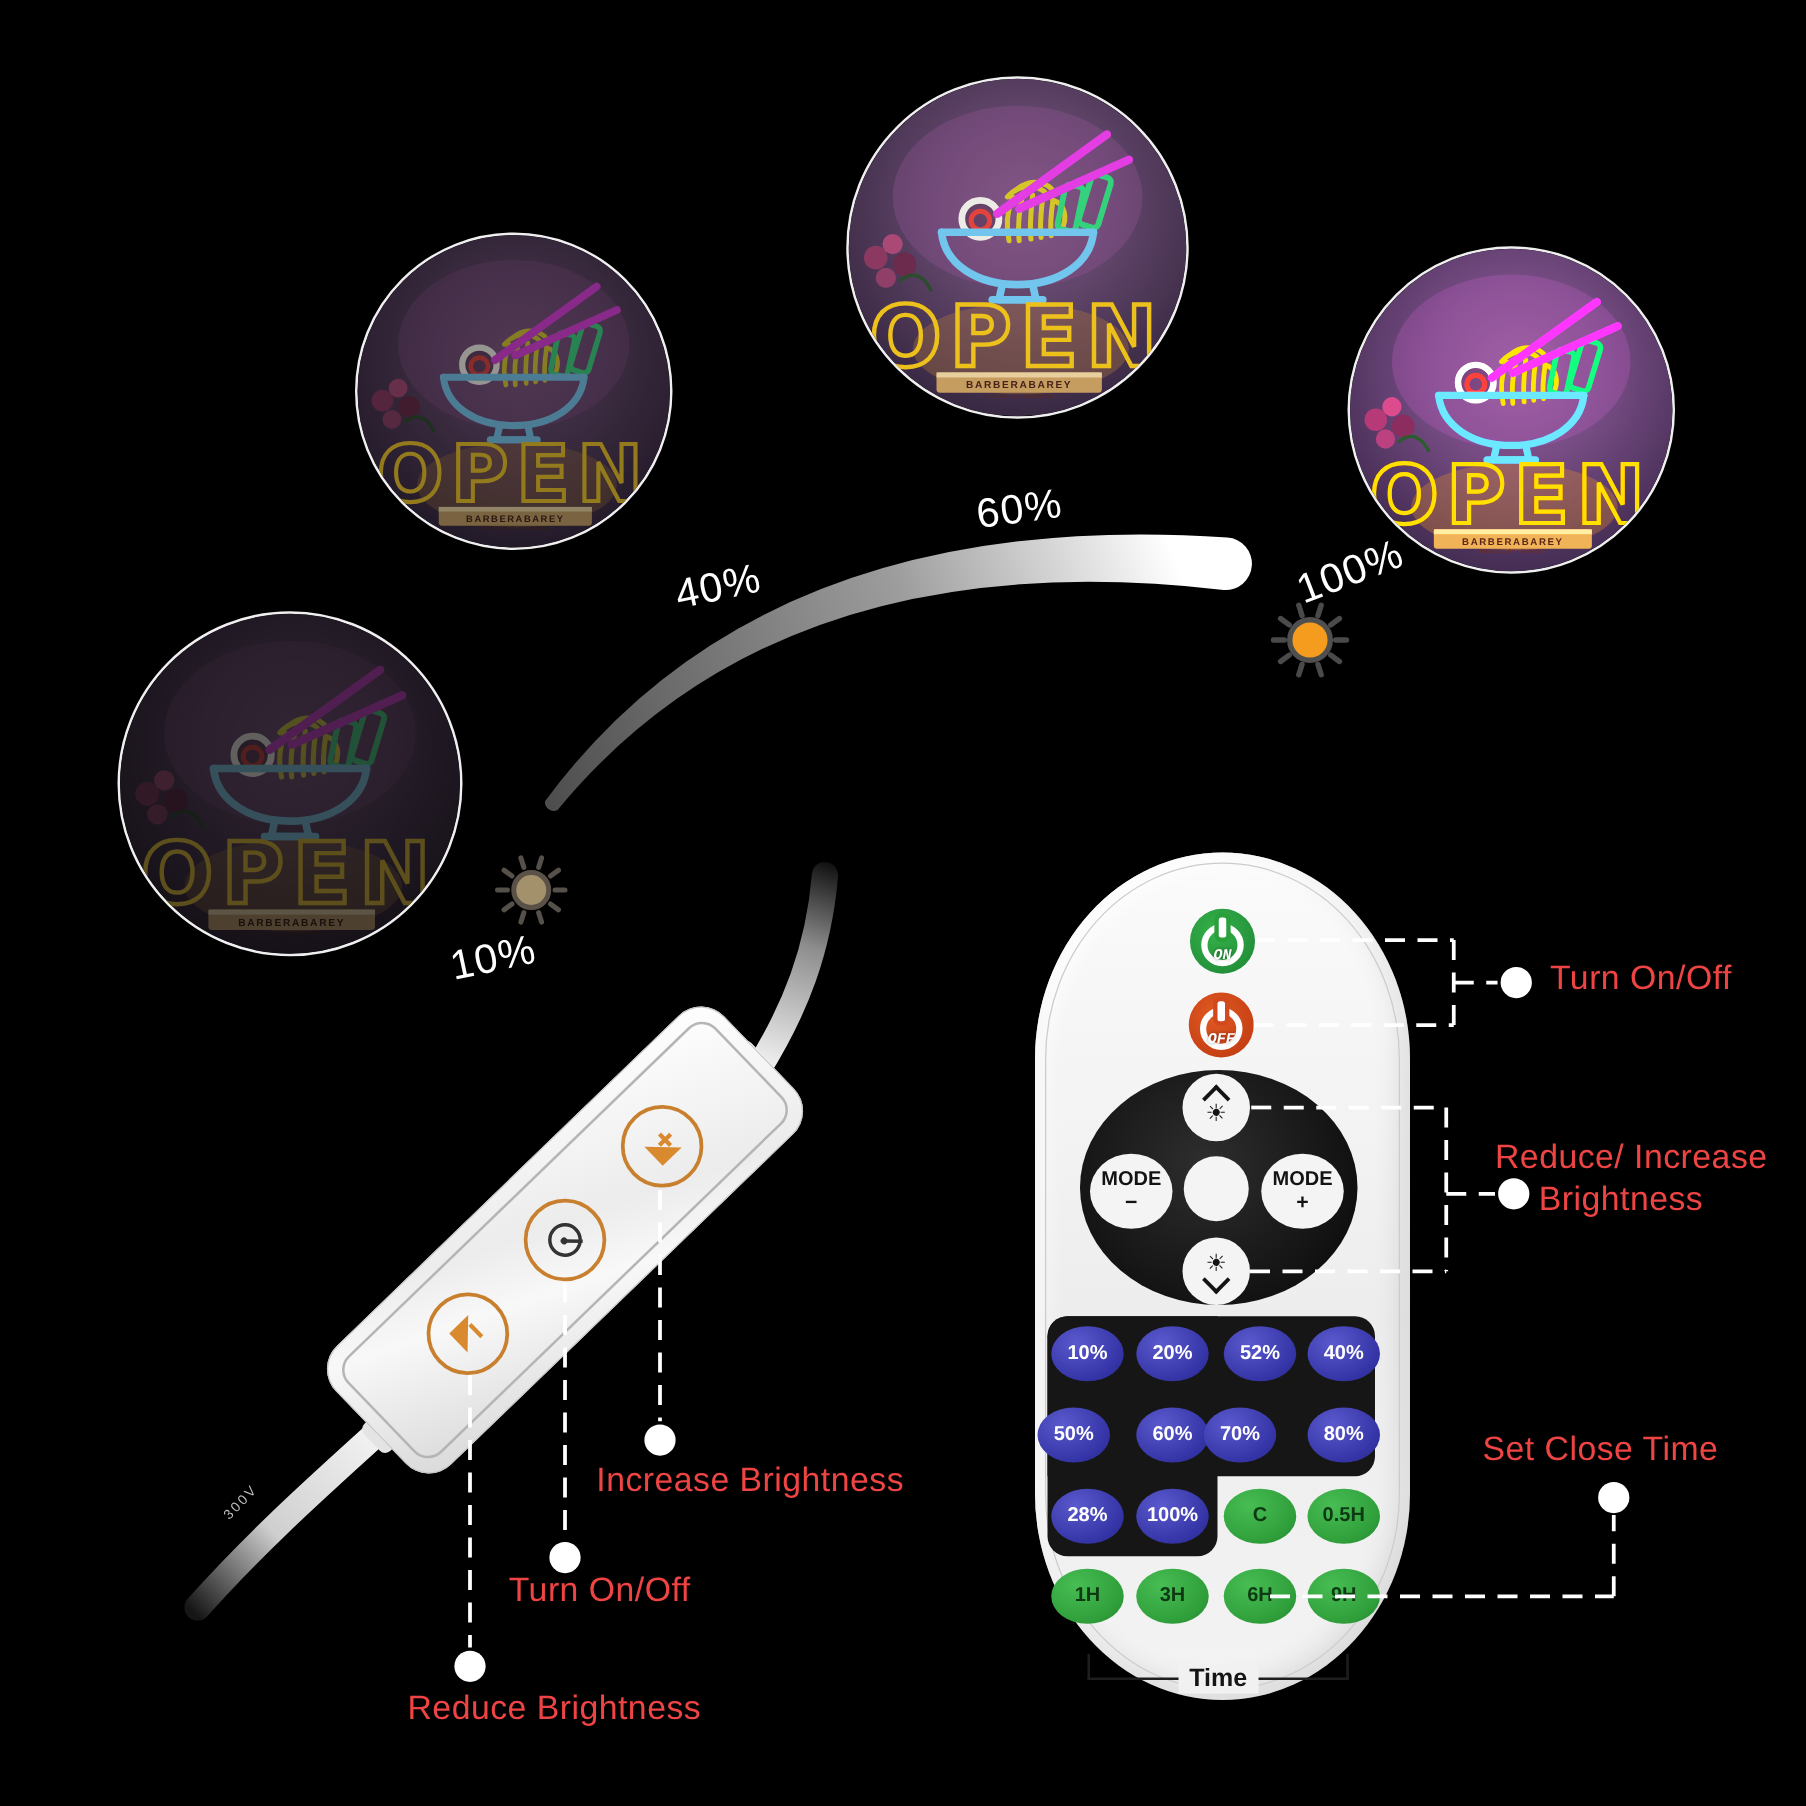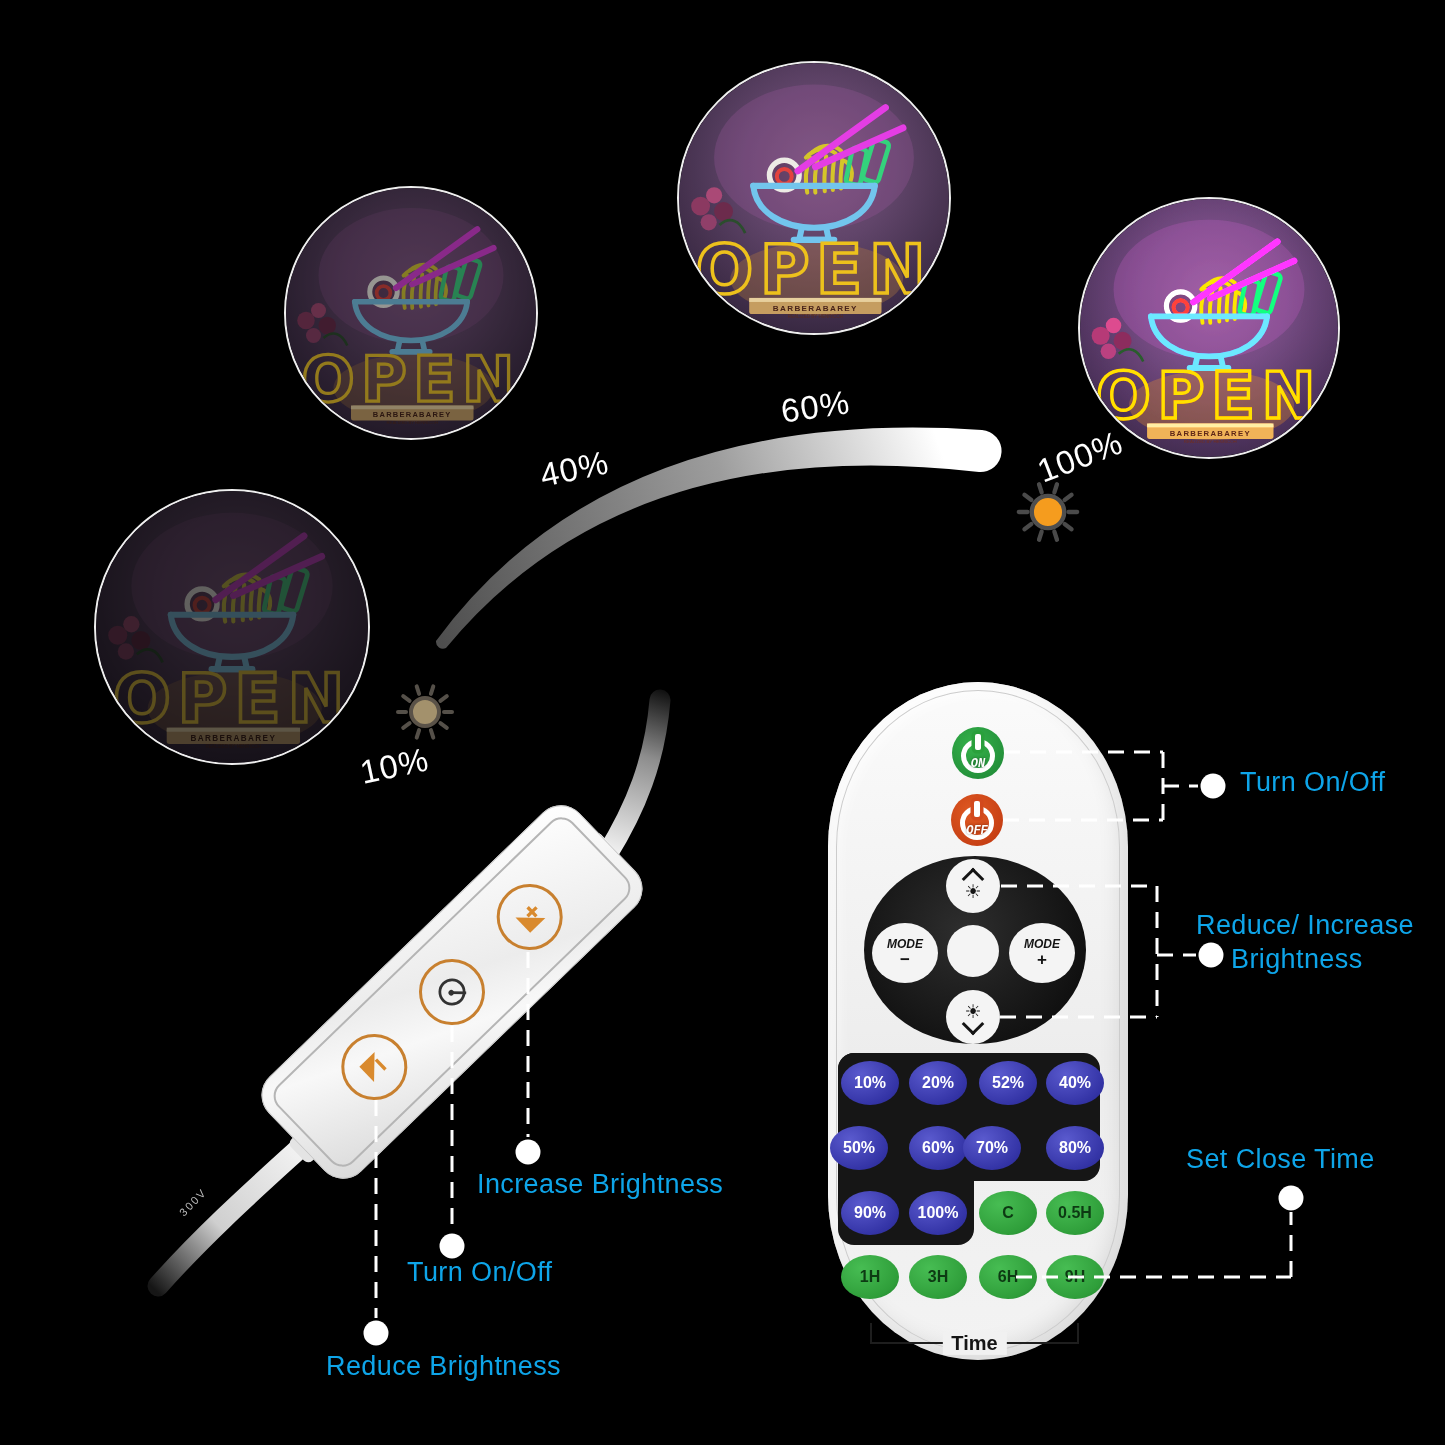--- a/index.html
+++ b/index.html
@@ -27,21 +27,21 @@
   #pct60{left:781px;top:388px;transform:rotate(-8deg);}
   #pct100{left:1036px;top:438px;transform:rotate(-21deg);}
   #pct10{left:360px;top:747px;transform:rotate(-12deg);}
 
   
   .sunwrap{position:absolute;}
   #sunDim{left:388px;top:675px;}
   #sunBright{left:1008px;top:472px;}
 
   
-  .lbl{position:absolute;color:#0ea5e9;font-size:27px;letter-spacing:.4px;white-space:nowrap;}
+  .lbl{position:absolute;color:#ef4444;font-size:27px;letter-spacing:.4px;white-space:nowrap;}
   #lblInc{left:477px;top:1169px;}
   #lblTurnL{left:407px;top:1257px;}
   #lblReduce{left:326px;top:1351px;}
   #lblOnOff{left:1240px;top:767px;}
   #lblRed1{left:1196px;top:910px;}
   #lblRed2{left:1231px;top:944px;}
   #lblSet{left:1186px;top:1144px;}
 
   
   #controller{position:absolute;left:386px;top:776px;width:132px;height:432px;
@@ -73,21 +73,21 @@
       color:#fff;font-size:12px;font-weight:bold;font-style:italic;text-shadow:0 0 3px rgba(0,0,0,.45);}
   #pad{left:36px;top:174px;width:222px;height:188px;border-radius:50%;
       background:radial-gradient(circle at 45% 40%,#2e2e2e,#101010 75%);}
   .padbtn{position:absolute;border-radius:50%;background:#f4f4f4;border:none;padding:0;
       display:flex;flex-direction:column;align-items:center;justify-content:center;color:#131313;}
   #btnBup{left:118px;top:177px;width:54px;height:54px;}
   #btnBdown{left:118px;top:308px;width:54px;height:54px;}
   #btnCenter{left:119px;top:243px;width:52px;height:52px;}
   #btnMminus{left:44px;top:241px;width:66px;height:60px;border-radius:50%;}
   #btnMplus{left:181px;top:241px;width:66px;height:60px;border-radius:50%;}
-  .mode-t{font-size:12px;font-weight:bold;line-height:1;font-style:italic;}
+  .mode-t{font-size:16px;font-weight:bold;line-height:1;}
   .mode-s{font-size:17px;font-weight:bold;line-height:1;margin-top:1px;}
   .chev{width:13px;height:13px;border-left:3.5px solid #141414;border-top:3.5px solid #141414;}
   .chev.up{transform:rotate(45deg);margin-bottom:-5px;}
   .chev.down{transform:rotate(225deg);margin-top:-5px;}
   .sun-glyph{font-size:19px;line-height:1;color:#141414;}
   .keypad-black{position:absolute;background:#161616;}
   #kpA{left:10px;top:371px;width:262px;height:128px;border-radius:16px 16px 16px 0;}
   #kpB{left:10px;top:371px;width:136px;height:192px;border-radius:16px 0 16px 16px;}
   .key{position:absolute;width:58px;height:44px;border-radius:50%;border:none;padding:0;
       font-size:16px;font-weight:bold;display:flex;align-items:center;justify-content:center;}
@@ -294,21 +294,21 @@
     <div class="keypad-black" id="kpB"></div>
 
     <button class="key blue" style="left:13px;top:379px">10%</button>
     <button class="key blue" style="left:81px;top:379px">20%</button>
     <button class="key blue" style="left:151px;top:379px">52%</button>
     <button class="key blue" style="left:218px;top:379px">40%</button>
     <button class="key blue" style="left:2px;top:444px">50%</button>
     <button class="key blue" style="left:81px;top:444px">60%</button>
     <button class="key blue" style="left:135px;top:444px">70%</button>
     <button class="key blue" style="left:218px;top:444px">80%</button>
-    <button class="key blue" style="left:13px;top:509px">90%</button>
+    <button class="key blue" style="left:13px;top:509px">28%</button>
     <button class="key blue" style="left:81px;top:509px">100%</button>
     <button class="key green" style="left:151px;top:509px">C</button>
     <button class="key green" style="left:218px;top:509px">0.5H</button>
     <button class="key green" style="left:13px;top:573px">1H</button>
     <button class="key green" style="left:81px;top:573px">3H</button>
     <button class="key green" style="left:151px;top:573px">6H</button>
     <button class="key green" style="left:218px;top:573px">9H</button>
 
     <div id="timeBracket">
       <span>Time</span>

